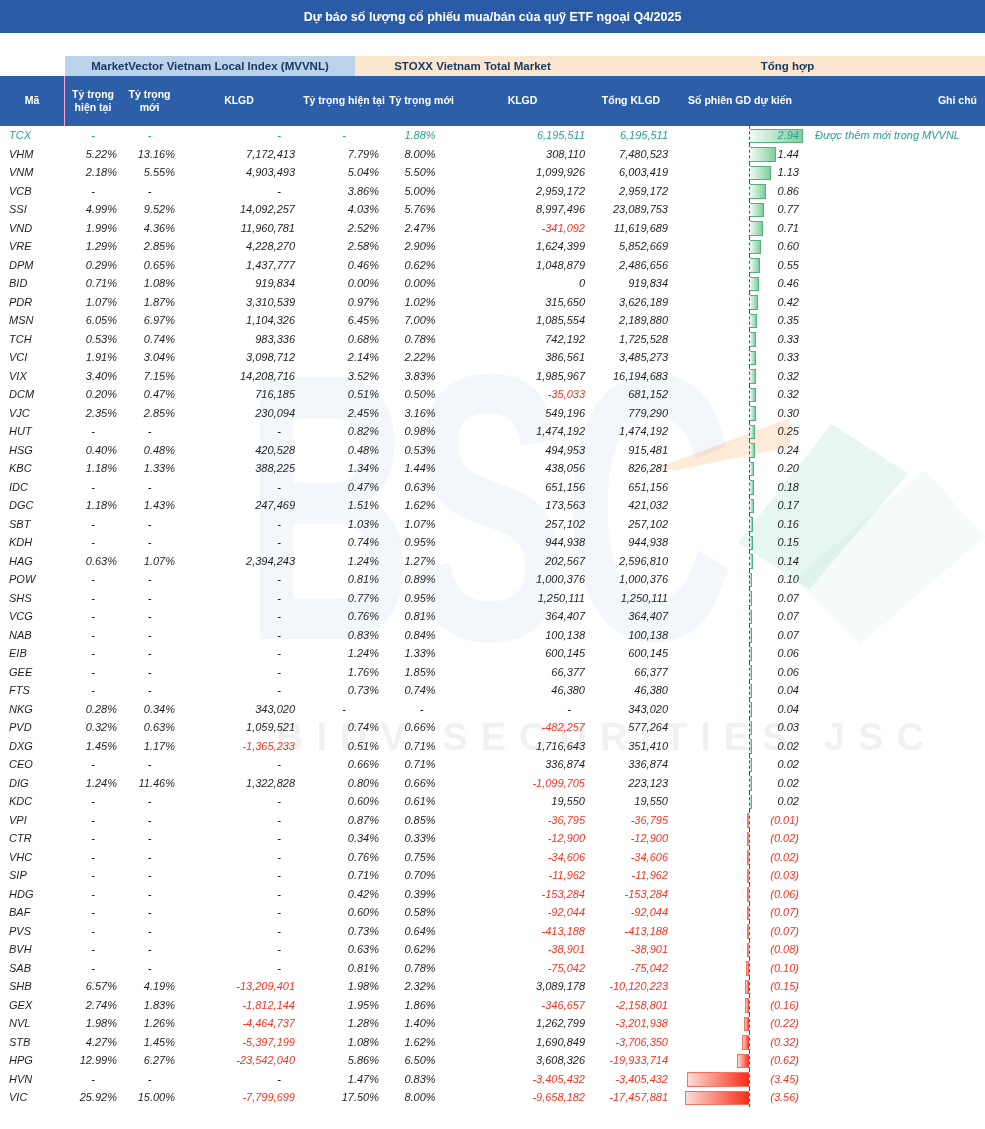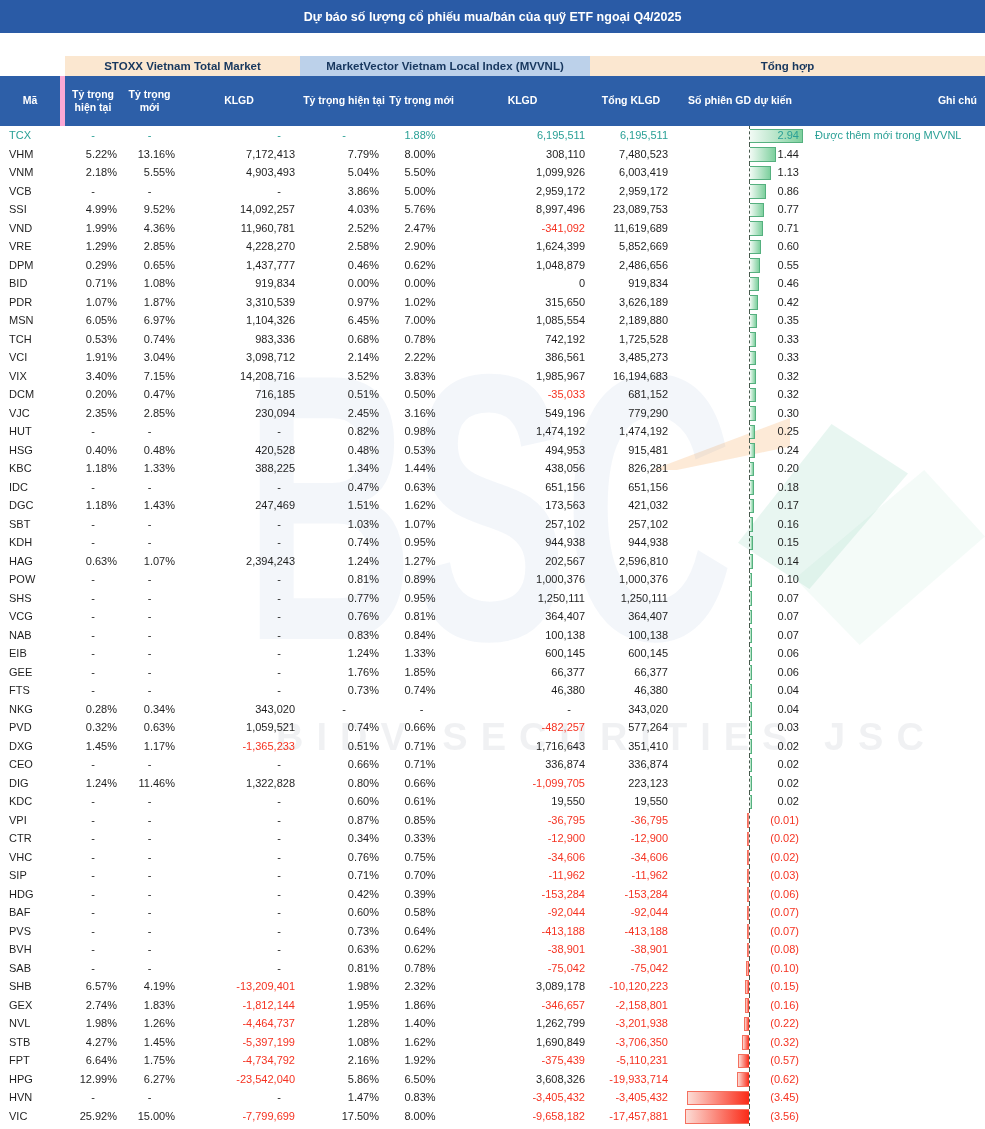--- a/index.html
+++ b/index.html
@@ -28,28 +28,28 @@
              font-size:11.5px;font-weight:bold;color:var(--c-group-text);}
   .g{display:flex;align-items:center;justify-content:center;box-sizing:border-box;height:20px;}
   .g-spacer{width:65px;background:transparent;}
   .g-stoxx{width:235px;background:var(--c-stoxx);}
   .g-mvvnl{width:290px;background:var(--c-mvvnl);}
   .g-tong{width:395px;background:var(--c-stoxx);}
   .header-row{position:absolute;z-index:2;left:0;top:76px;width:985px;height:50px;display:flex;
               background:var(--c-header);color:#fff;font-weight:bold;font-size:10.5px;}
   .h{display:flex;align-items:center;justify-content:center;text-align:center;box-sizing:border-box;
      line-height:1.25;padding:0 2px;}
-  .h0{width:65px;border-right:5px solid #f9a8d4;}
+  .h0{width:65px;border-right:1px solid #f9a8d4;}
   .h1{width:56px;}.h2{width:57px;}.h3{width:122px;}.h4{width:88px;}
   .h5{width:67px;white-space:nowrap;}.h6{width:135px;}.h7{width:82px;}
   .h8{width:136px;}
   .h9{width:177px;justify-content:flex-end;text-align:right;padding-right:8px;}
   
   .rows{position:absolute;z-index:1;left:0;top:126px;width:985px;}
-  .row{display:flex;height:18.5px;line-height:18.5px;font-size:11px;white-space:nowrap;}
+  .row{display:flex;height:18.5px;line-height:18.5px;font-size:11px;white-space:nowrap;font-style:italic;}
   .cell{box-sizing:border-box;overflow:visible;}
   .c0{width:65px;padding-left:9px;text-align:left;}
   .c1{width:56px;text-align:right;padding-right:4px;}
   .c2{width:57px;text-align:right;padding-right:3px;}
   .c3{width:122px;text-align:right;padding-right:5px;}
   .c4{width:88px;text-align:right;padding-right:9px;}
   .c5{width:67px;text-align:center;padding-right:3px;}
   .c6{width:135px;text-align:right;padding-right:5px;}
   .c7{width:82px;text-align:right;padding-right:4px;}
   .c8{width:136px;position:relative;}
@@ -79,22 +79,22 @@
     <div class="wm-s2"></div>
     <div class="wm-s3"></div>
     <div class="wm-bsc">BSC</div>
     <div class="wm-sub">BIDV SECURITIES JSC</div>
   </div>
 
   <div class="title-bar">Dự báo số lượng cổ phiếu mua/bán của quỹ ETF ngoại Q4/2025</div>
 
   <div class="group-row">
     <div class="g g-spacer"></div>
+    <div class="g g-mvvnl">MarketVector Vietnam Local Index (MVVNL)</div>
     <div class="g g-stoxx">STOXX Vietnam Total Market</div>
-    <div class="g g-mvvnl">MarketVector Vietnam Local Index (MVVNL)</div>
     <div class="g g-tong">Tổng hợp</div>
   </div>
 
   <div class="header-row">
     <div class="h h0">Mã</div>
     <div class="h h1">Tỷ trọng hiện tại</div>
     <div class="h h2">Tỷ trọng mới</div>
     <div class="h h3">KLGD</div>
     <div class="h h4">Tỷ trọng hiện tại</div>
     <div class="h h5">Tỷ trọng mới</div>
@@ -849,35 +849,20 @@
         <div class="cell c5">1.62%</div>
         <div class="cell c6">1,690,849</div>
         <div class="cell c7 neg">-3,706,350</div>
         <div class="cell c8">
           <div class="bar neg" style="width: 5.7px;"></div>
           <span class="num negred">(0.32)</span>
         </div>
         <div class="cell c9"></div>
       </div>
       <div class="row">
-        <div class="cell c0">FPT</div>
-        <div class="cell c1">6.64%</div>
-        <div class="cell c2">1.75%</div>
-        <div class="cell c3 neg">-4,734,792</div>
-        <div class="cell c4">2.16%</div>
-        <div class="cell c5">1.92%</div>
-        <div class="cell c6 neg">-375,439</div>
-        <div class="cell c7 neg">-5,110,231</div>
-        <div class="cell c8">
-          <div class="bar neg" style="width: 10.1px;"></div>
-          <span class="num negred">(0.57)</span>
-        </div>
-        <div class="cell c9"></div>
-      </div>
-      <div class="row">
         <div class="cell c0">HPG</div>
         <div class="cell c1">12.99%</div>
         <div class="cell c2">6.27%</div>
         <div class="cell c3 neg">-23,542,040</div>
         <div class="cell c4">5.86%</div>
         <div class="cell c5">6.50%</div>
         <div class="cell c6">3,608,326</div>
         <div class="cell c7 neg">-19,933,714</div>
         <div class="cell c8">
           <div class="bar neg" style="width: 11px;"></div>

